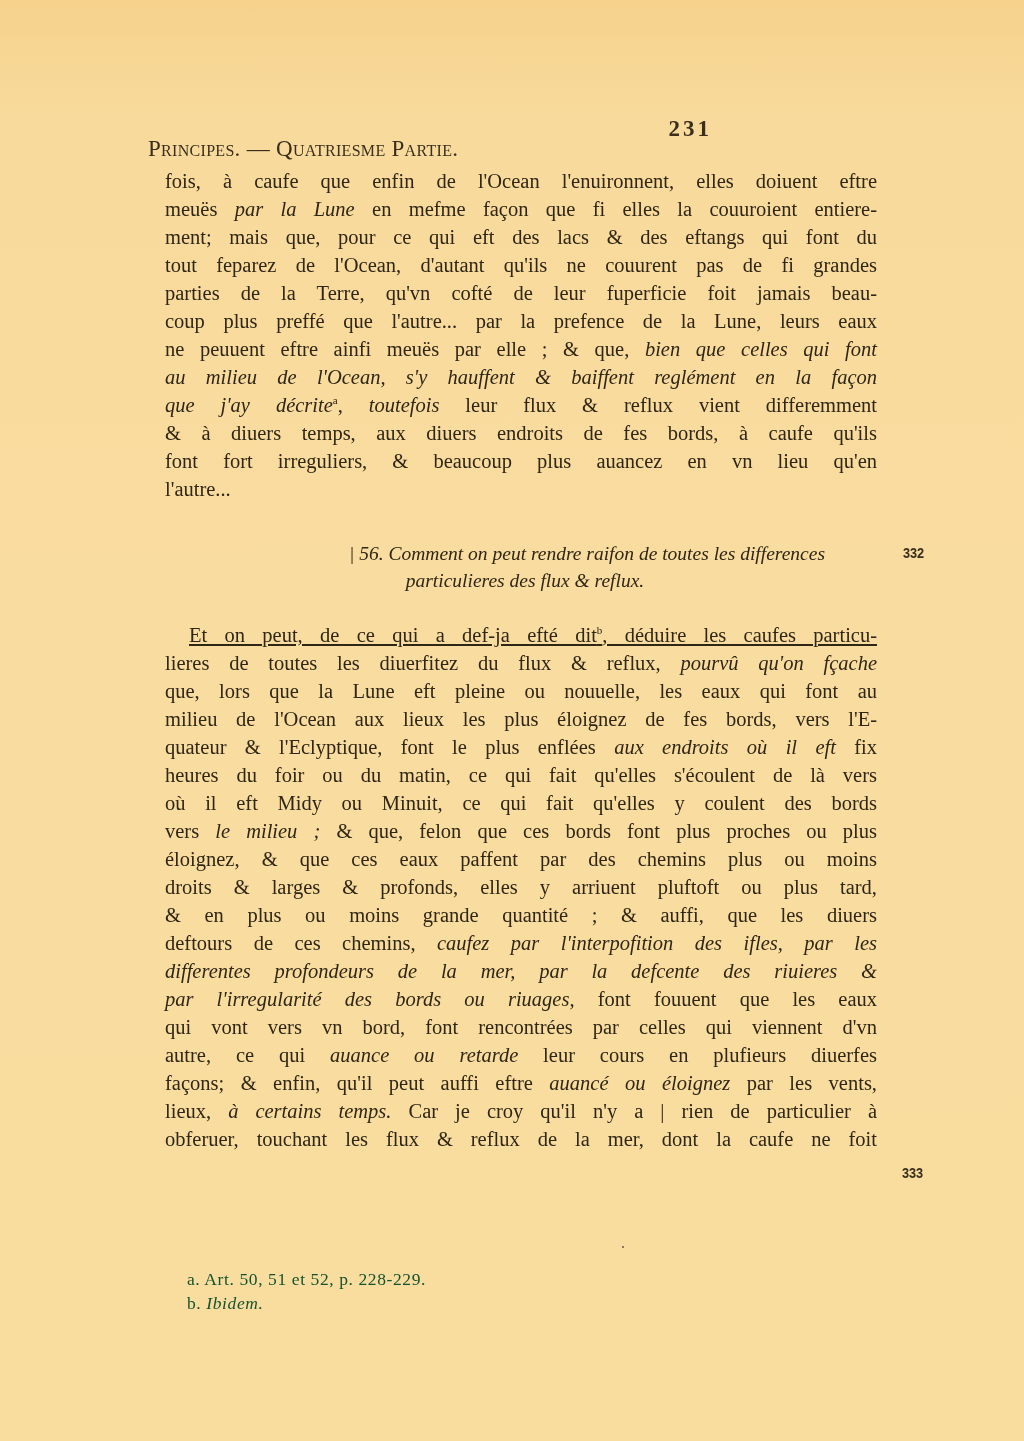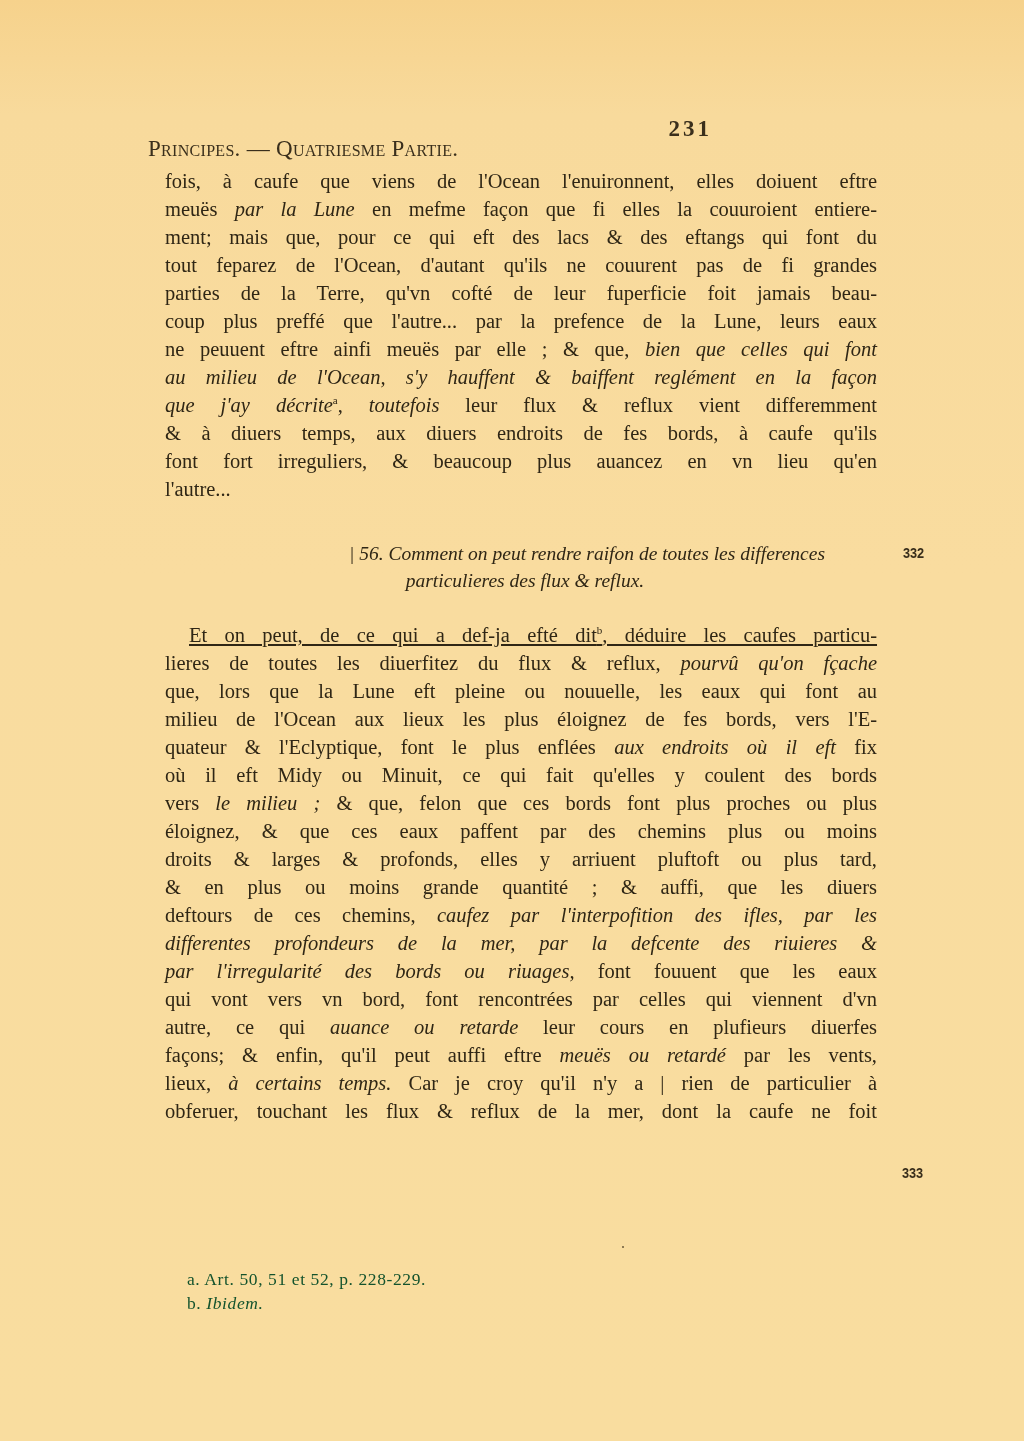--- a/index.html
+++ b/index.html
@@ -125,21 +125,21 @@
 
 <div class="page-wrap">
 
   <div class="running-head">
     <span class="title">Principes. — Quatriesme Partie.</span>
     <span class="folio">231</span>
   </div>
 
   <div class="page">
     <p class="para p1" id="para1">
-        <span class="line"><span>fois, à caufe que viens de l'Ocean l'enuironnent, elles doiuent eftre</span></span>
+        <span class="line"><span>fois, à caufe que enfin de l'Ocean l'enuironnent, elles doiuent eftre</span></span>
         <span class="line"><span>meuës </span><span class="it">par la Lune</span><span> en mefme façon que fi elles la couuroient entiere-</span></span>
         <span class="line"><span>ment; mais que, pour ce qui eft des lacs &amp; des eftangs qui font du</span></span>
         <span class="line"><span>tout feparez de l'Ocean, d'autant qu'ils ne couurent pas de fi grandes</span></span>
         <span class="line"><span>parties de la Terre, qu'vn cofté de leur fuperficie foit jamais beau-</span></span>
         <span class="line"><span>coup plus preffé que l'autre... par la prefence de la Lune, leurs eaux</span></span>
         <span class="line"><span>ne peuuent eftre ainfi meuës par elle ; &amp; que, </span><span class="it">bien que celles qui font</span></span>
         <span class="line"><span class="it">au milieu de l'Ocean, s'y hauffent &amp; baiffent reglément en la façon</span></span>
         <span class="line"><span class="it">que j'ay décrite</span><sup class="ref">a</sup><span>, </span><span class="it">toutefois</span><span> leur flux &amp; reflux vient differemment</span></span>
         <span class="line"><span>&amp; à diuers temps, aux diuers endroits de fes bords, à caufe qu'ils</span></span>
         <span class="line"><span>font fort irreguliers, &amp; beaucoup plus auancez en vn lieu qu'en</span></span>
@@ -150,31 +150,32 @@
       <span class="h-line first">| 56. Comment on peut rendre raifon de toutes les differences</span>
       <span class="h-line">particulieres des flux &amp; reflux.</span>
     </div>
 
     <p class="para p2" id="para2">
         <span class="line indent"><span>Et on peut, de ce qui a def-ja efté dit</span><sup class="ref">b</sup><span>, déduire les caufes particu-</span></span>
         <span class="line"><span>lieres de toutes les diuerfitez du flux &amp; reflux, </span><span class="it">pourvû qu'on fçache</span></span>
         <span class="line"><span>que, lors que la Lune eft pleine ou nouuelle, les eaux qui font au</span></span>
         <span class="line"><span>milieu de l'Ocean aux lieux les plus éloignez de fes bords, vers l'E-</span></span>
         <span class="line"><span>quateur &amp; l'Eclyptique, font le plus enflées </span><span class="it">aux endroits où il eft</span><span> fix</span></span>
+        <span class="line"><span>heures du foir ou du matin, ce qui fait qu'elles s'écoulent de là vers</span></span>
         <span class="line"><span>où il eft Midy ou Minuit, ce qui fait qu'elles y coulent des bords</span></span>
         <span class="line"><span>vers </span><span class="it">le milieu ;</span><span> &amp; que, felon que ces bords font plus proches ou plus</span></span>
         <span class="line"><span>éloignez, &amp; que ces eaux paffent par des chemins plus ou moins</span></span>
         <span class="line"><span>droits &amp; larges &amp; profonds, elles y arriuent pluftoft ou plus tard,</span></span>
         <span class="line"><span>&amp; en plus ou moins grande quantité ; &amp; auffi, que les diuers</span></span>
         <span class="line"><span>deftours de ces chemins, </span><span class="it">caufez par l'interpofition des ifles, par les</span></span>
         <span class="line"><span class="it">differentes profondeurs de la mer, par la defcente des riuieres &amp;</span></span>
         <span class="line"><span class="it">par l'irregularité des bords ou riuages,</span><span> font fouuent que les eaux</span></span>
         <span class="line"><span>qui vont vers vn bord, font rencontrées par celles qui viennent d'vn</span></span>
         <span class="line"><span>autre, ce qui </span><span class="it">auance ou retarde</span><span> leur cours en plufieurs diuerfes</span></span>
-        <span class="line"><span>façons; &amp; enfin, qu'il peut auffi eftre </span><span class="it">meuës ou retardé</span><span> par les vents,</span></span>
+        <span class="line"><span>façons; &amp; enfin, qu'il peut auffi eftre </span><span class="it">auancé ou éloignez</span><span> par les vents,</span></span>
         <span class="line"><span>lieux, </span><span class="it">à certains temps.</span><span> Car je croy qu'il n'y a | rien de particulier à</span></span>
         <span class="line"><span>obferuer, touchant les flux &amp; reflux de la mer, dont la caufe ne foit</span></span>
       </p>
   </div>
 
   <span class="margin-num mn-332">332</span>
   <span class="margin-num mn-333">333</span>
 
   <span class="dot"></span>
 

